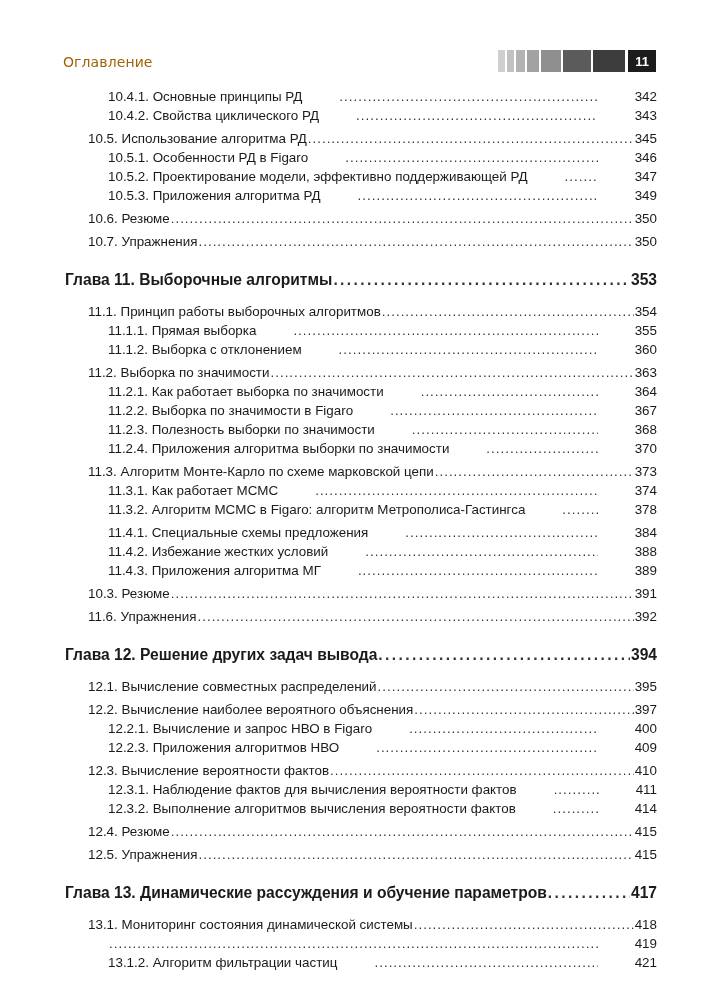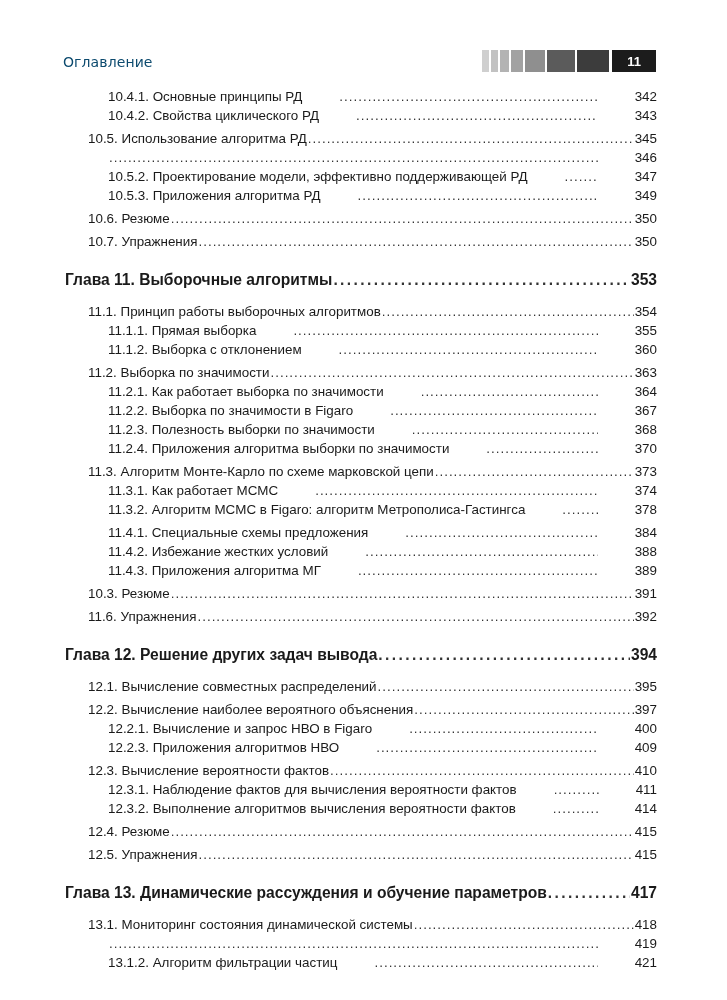--- a/index.html
+++ b/index.html
@@ -1,22 +1,22 @@
 <!DOCTYPE html>
 <html><head>
 <meta charset="utf-8">
 <style>
   html, body { margin:0; padding:0; background:#ffffff; }
   body { width:727px; height:1000px; position:relative; overflow:hidden;
          font-family:"Liberation Sans", sans-serif; color:#1a1a1a; }
   .header { position:absolute; top:50px; left:63px; right:71px; height:24px; }
-  .header-title { position:absolute; left:0; top:4px; font-size:14px; letter-spacing:0.1px; color:#0c4a6e; font-family:"DejaVu Sans", sans-serif; }
+  .header-title { position:absolute; left:0; top:4px; font-size:14px; letter-spacing:0.1px; color:#a16207; font-family:"DejaVu Sans", sans-serif; }
   .tabs { position:absolute; right:0; top:0; height:22px; display:flex; align-items:stretch; }
   .tab { height:22px; margin-left:2px; }
-  .badge { height:22px; width:44px; margin-left:3px; background:#1c1c1c; color:#fff; font-weight:bold; font-size:13px; display:flex; align-items:center; justify-content:center; }
+  .badge { height:22px; width:28px; margin-left:3px; background:#1c1c1c; color:#fff; font-weight:bold; font-size:13px; display:flex; align-items:center; justify-content:center; }
   .toc { position:absolute; top:87px; left:65px; width:592px; }
   .row { display:flex; align-items:baseline; font-size:13.4px; line-height:19px; height:19px; white-space:nowrap; }
   .row.l2 { padding-left:23px; }
   .row.l3 { padding-left:43px;gap:36px; }
   .row .t { flex:0 0 auto; }
   .row .d { flex:1 1 auto; overflow:hidden; margin:0 1px; color:#333; letter-spacing:1px; }
   .row .d::after { content:"................................................................................................................................................................................................................"; }
   .row .p { flex:0 0 auto; }
   .row.ch { font-weight:bold; font-size:15.6px; height:24px; line-height:24px;justify-content:flex-end; }
   .row.ch .d { letter-spacing:2.4px; }
@@ -54,20 +54,21 @@
       <span class="d"></span>
       <span class="p">343</span>
     </div>
     <div class="gap-s"></div>
     <div class="row l2">
       <span class="t">10.5. Использование алгоритма РД</span>
       <span class="d"></span>
       <span class="p">345</span>
     </div>
     <div class="row l3">
+      <span class="t">10.5.1. Особенности РД в Figaro</span>
       <span class="d"></span>
       <span class="p">346</span>
     </div>
     <div class="row l3">
       <span class="t">10.5.2. Проектирование модели, эффективно поддерживающей РД</span>
       <span class="d"></span>
       <span class="p">347</span>
     </div>
     <div class="row l3">
       <span class="t">10.5.3. Приложения алгоритма РД</span>

